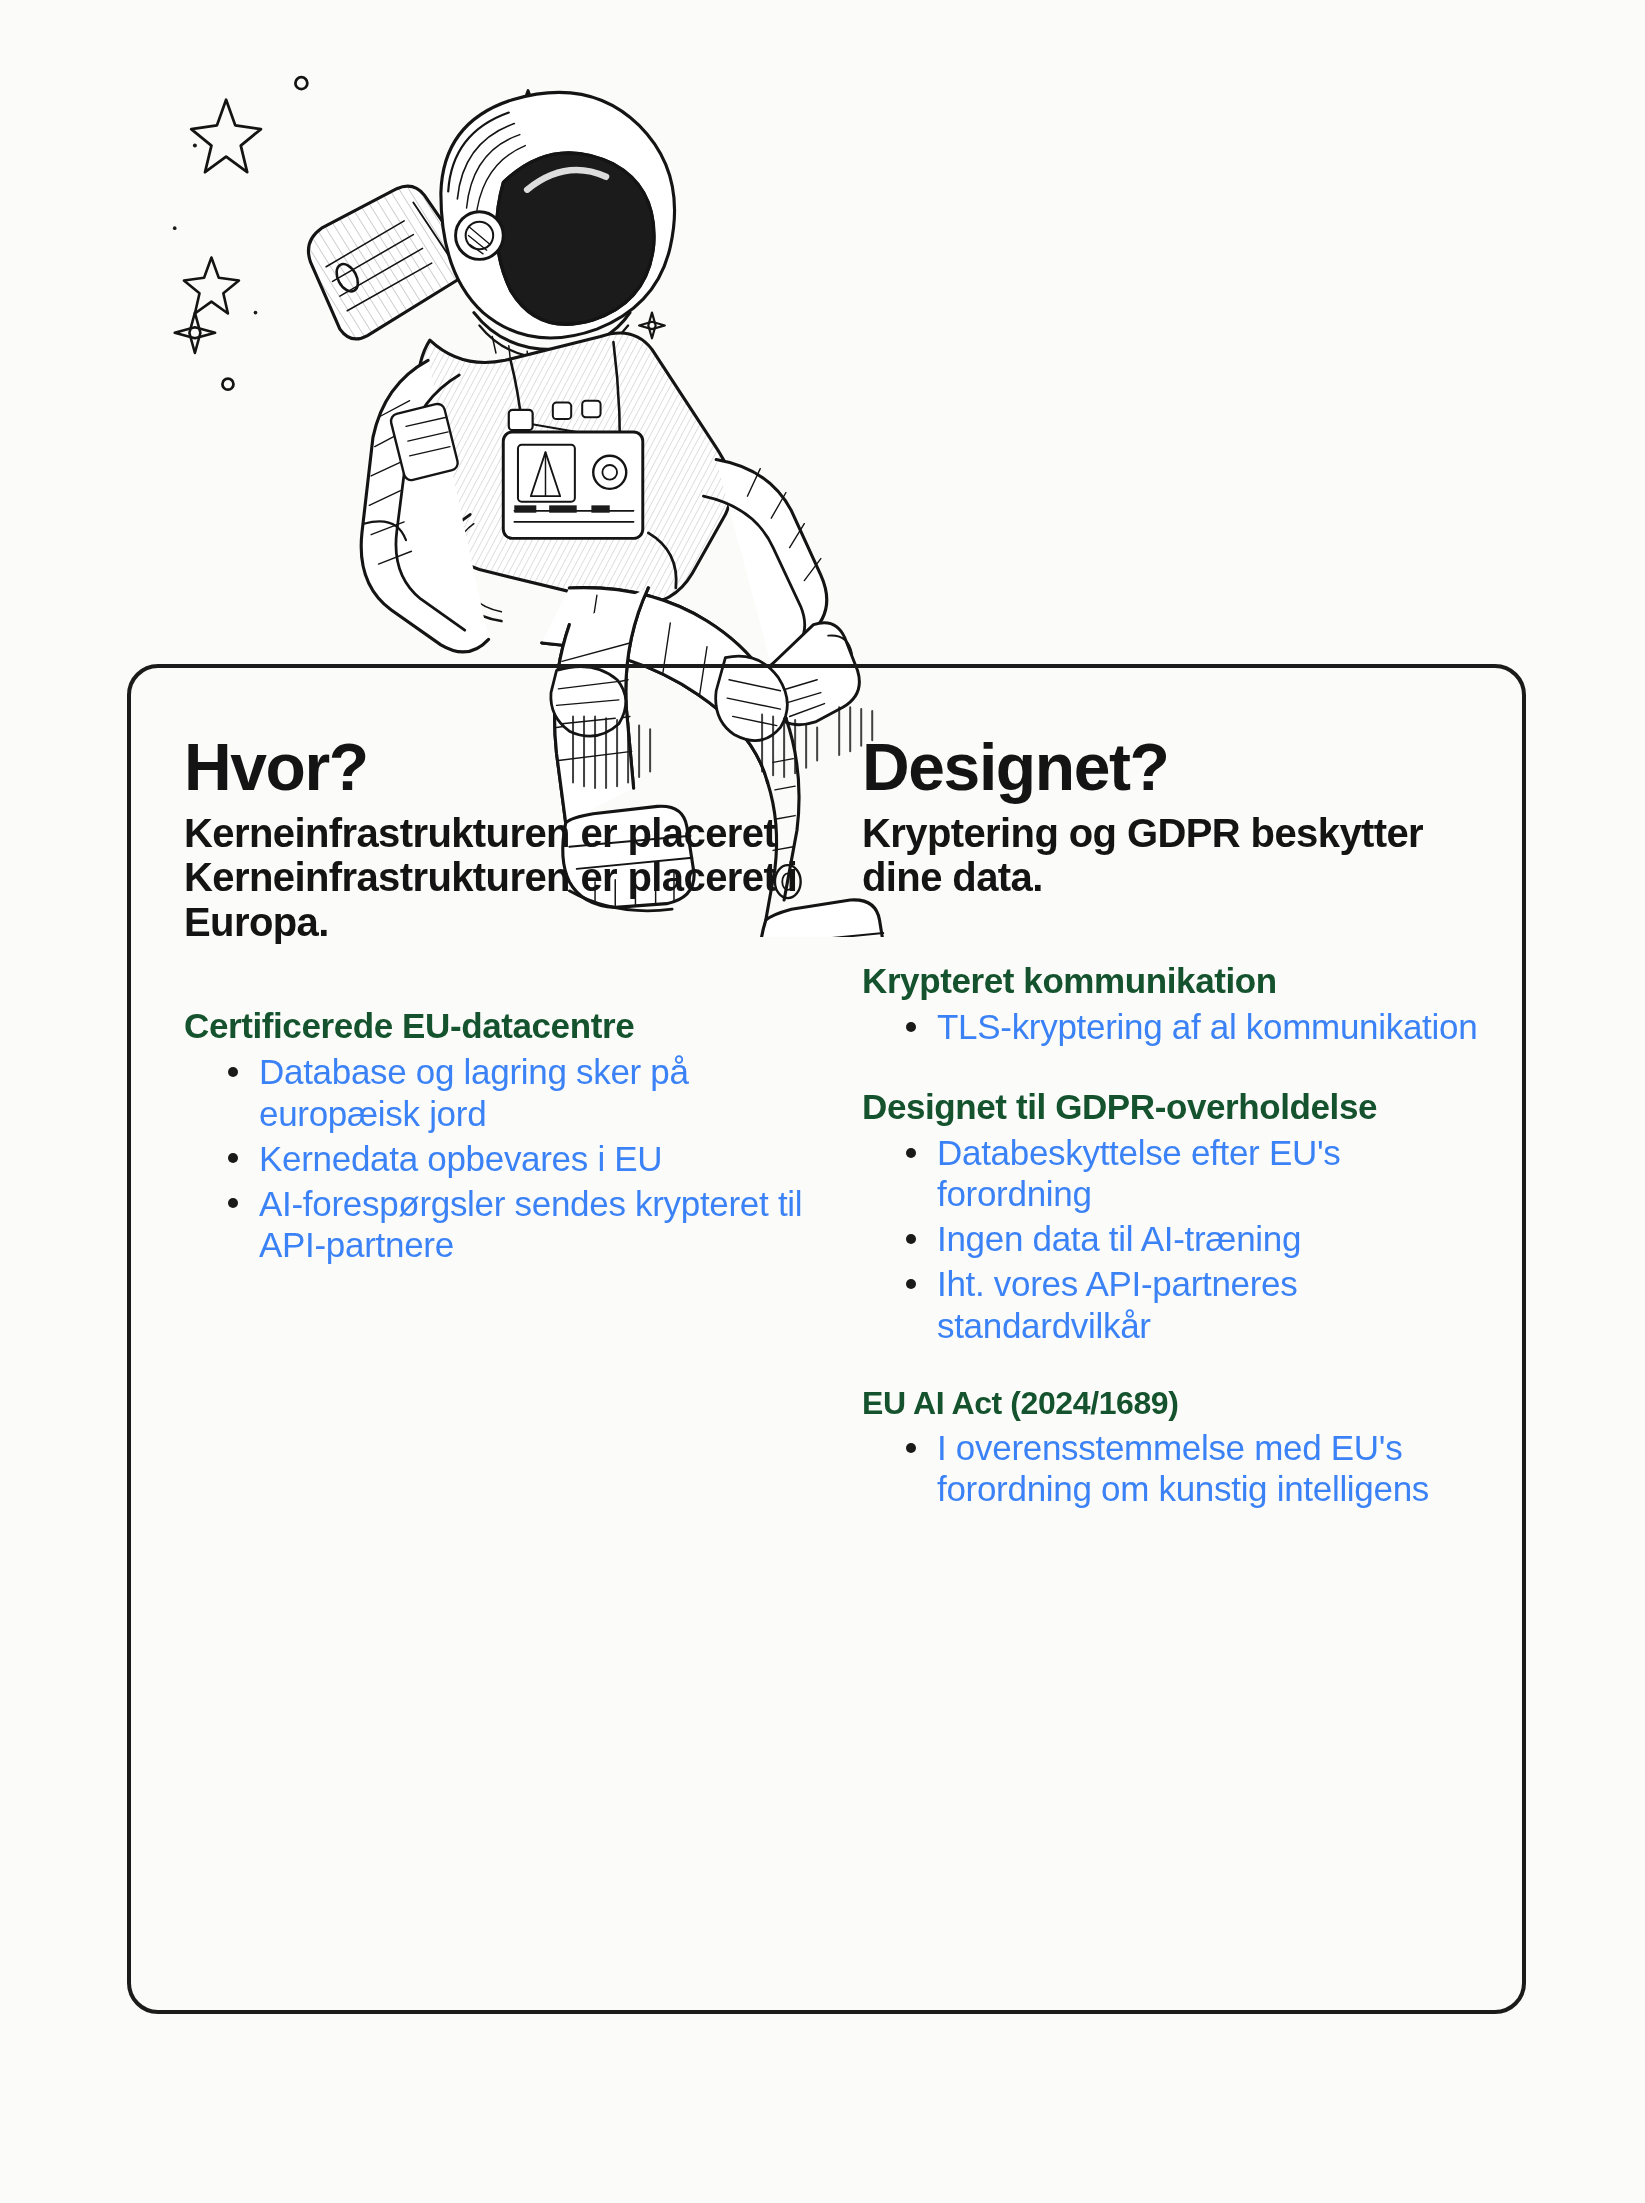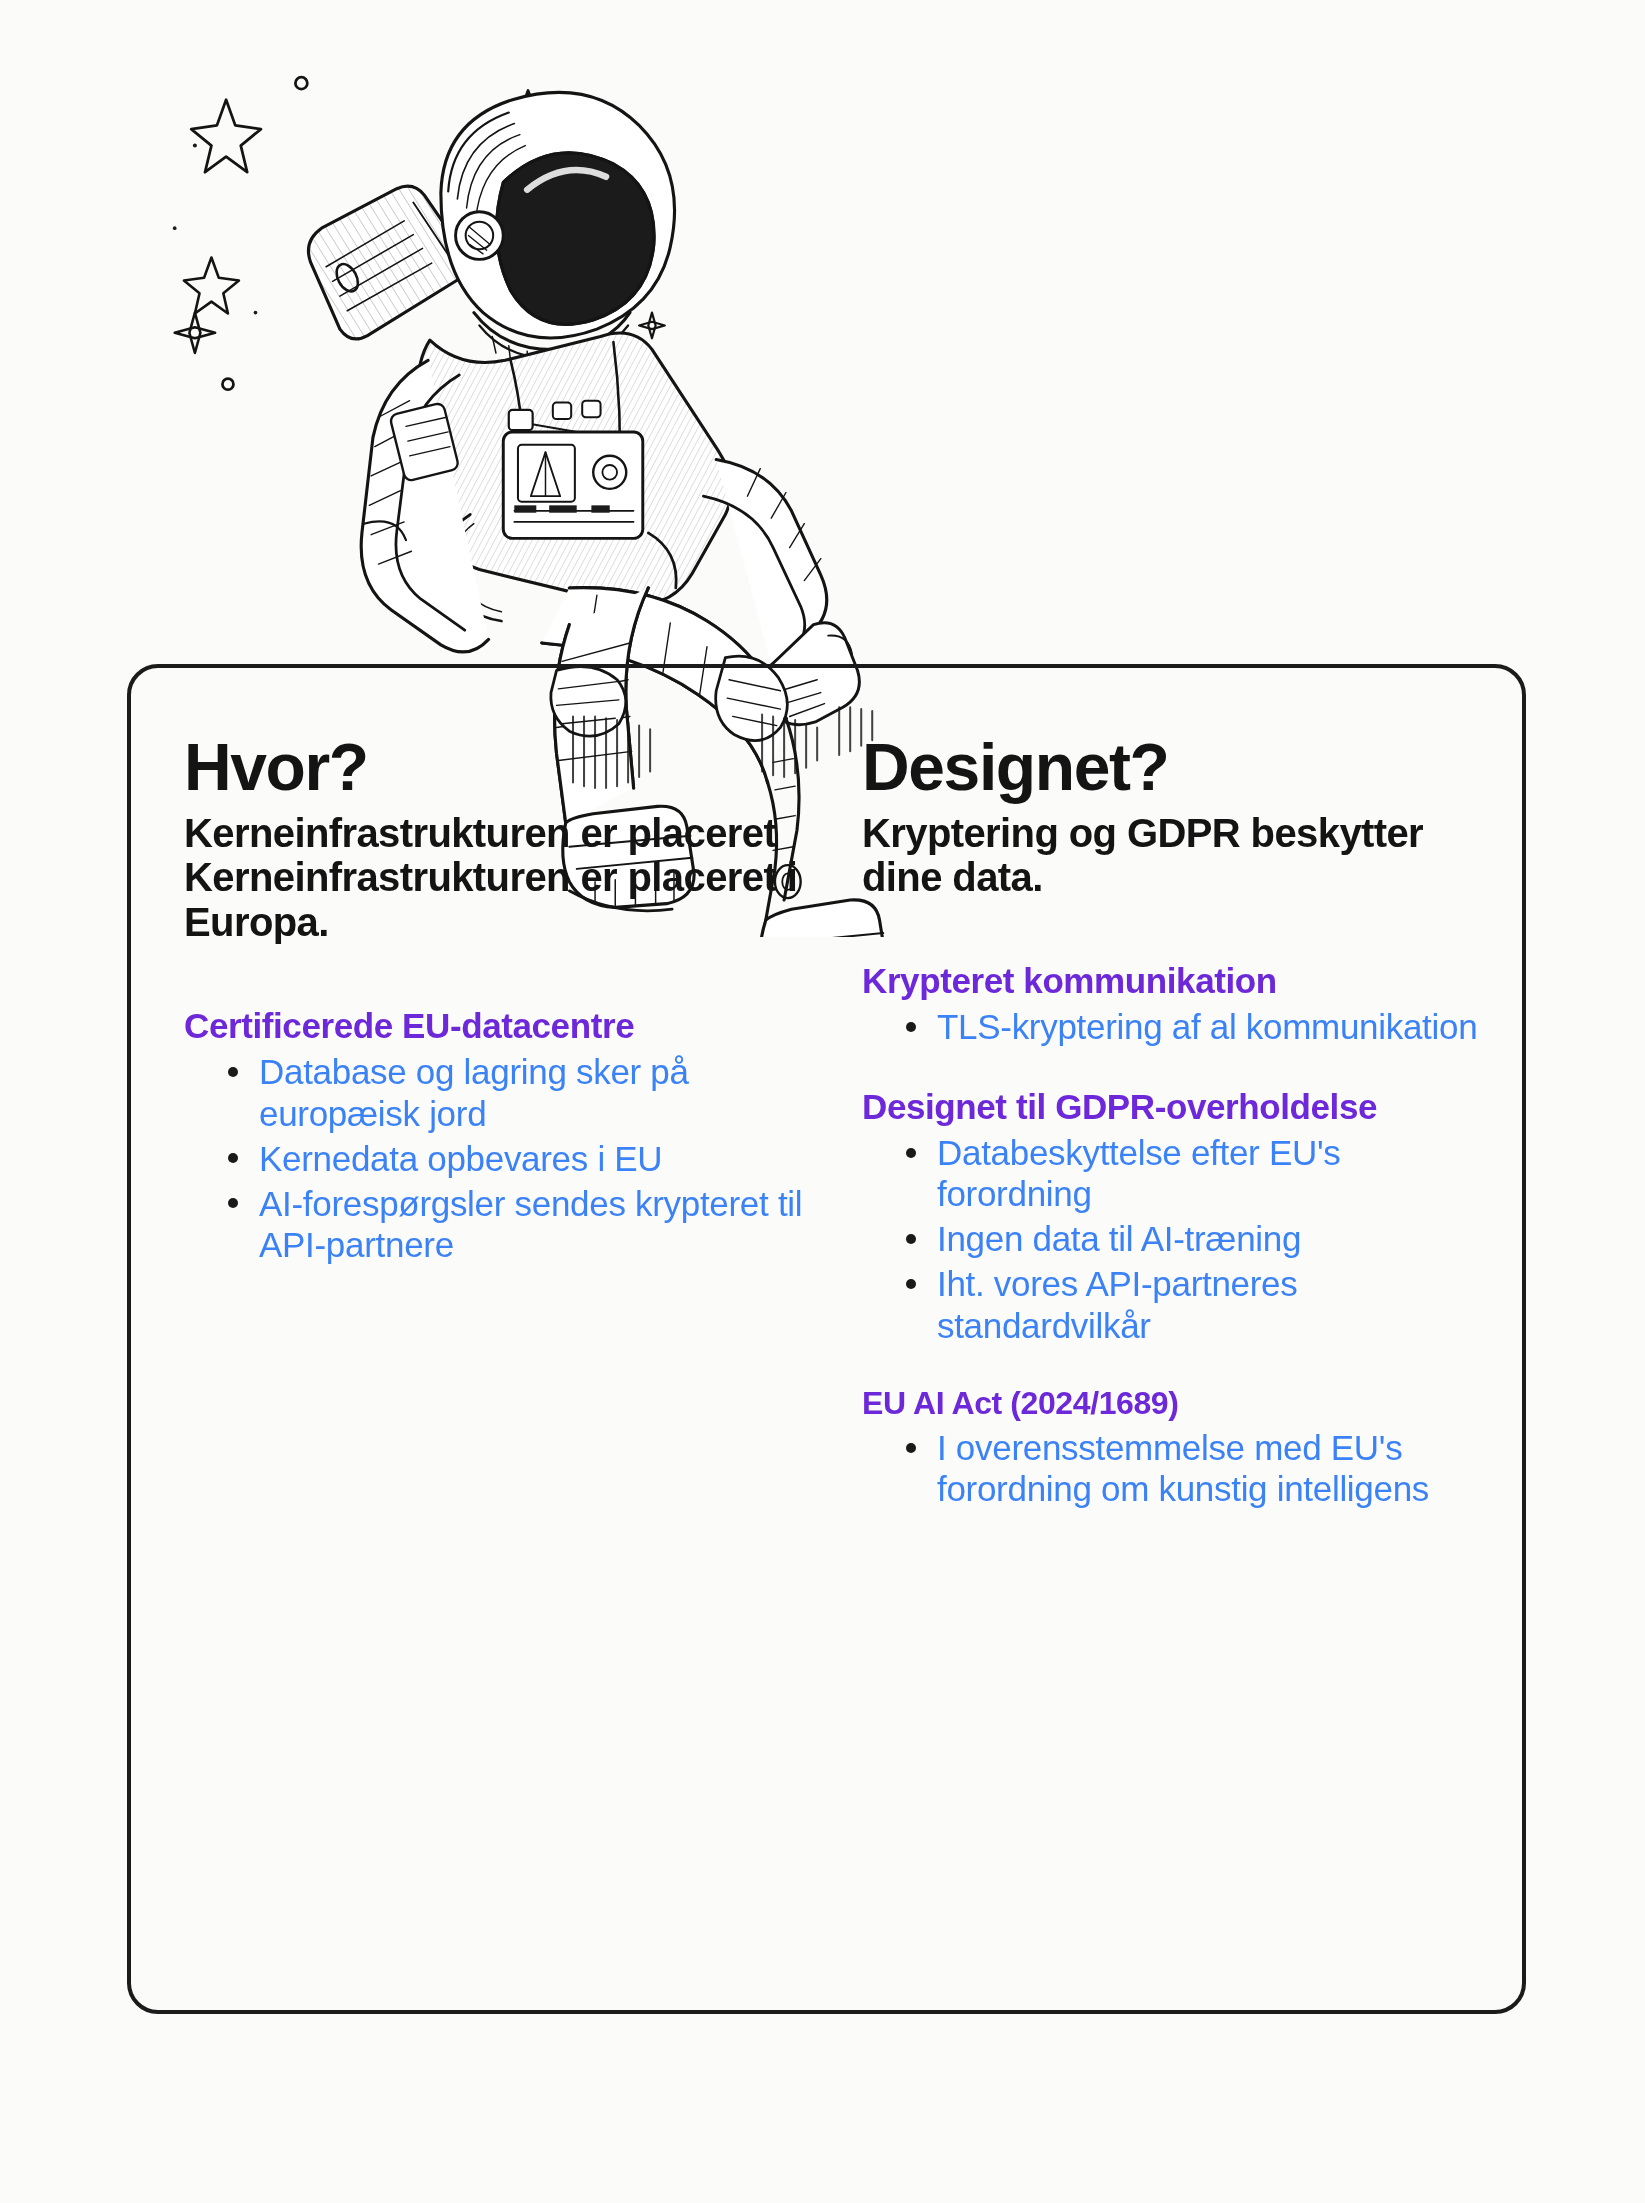--- a/index.html
+++ b/index.html
@@ -75,21 +75,21 @@
     margin-bottom: 61px;
   }
 
   .section { margin-bottom: 39px; }
   .section:last-child { margin-bottom: 0; }
 
   .section-heading {
     font-size: 35px;
     font-weight: 700;
     letter-spacing: -0.4px;
-    color: #6d28d9;
+    color: #14532d;
     line-height: 1.14;
     margin-bottom: 5.5px;
   }
   .section-heading.small {
     font-size: 32px;
   }
 
   ul.bullets {
     list-style: none;
     margin: 0;

